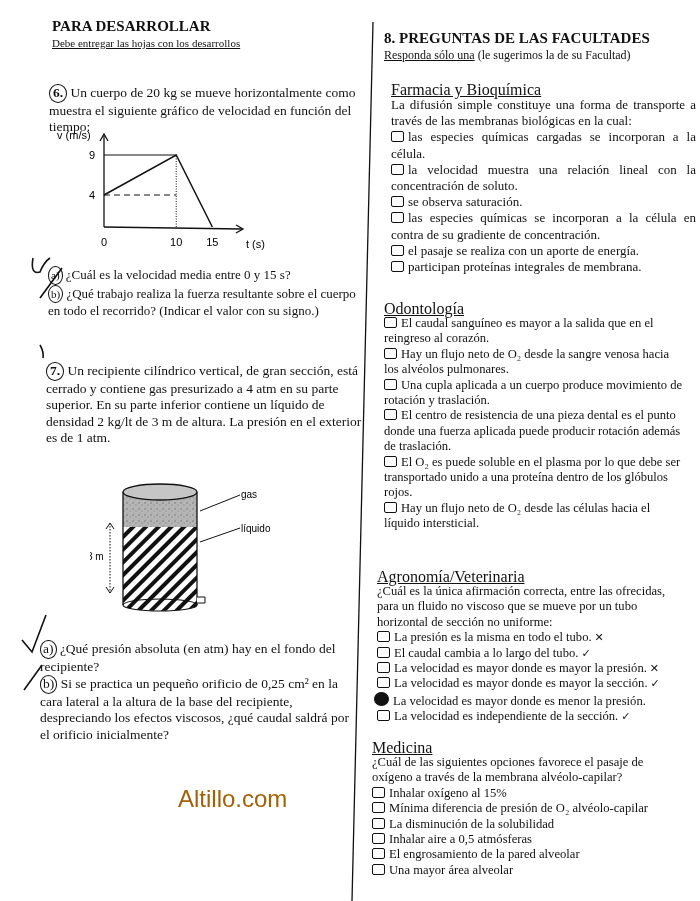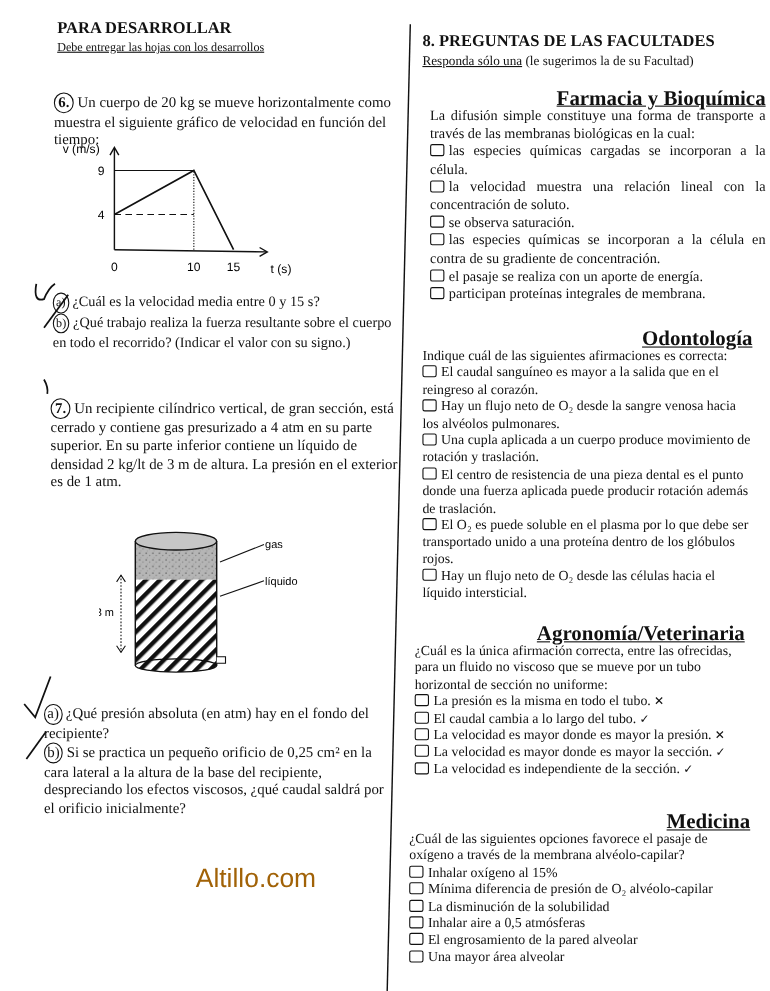--- a/index.html
+++ b/index.html
@@ -4,21 +4,21 @@
 <style>
   html, body { margin:0; padding:0; background:#ffffff; }
   body { width:700px; height:901px; position:relative; overflow:hidden;
          font-family:"Liberation Serif", "DejaVu Serif", serif; color:#111; }
   .abs { position:absolute; }
   .col-left { left:52px; top:18px; width:310px; }
   .col-right { left:384px; top:30px; width:312px; }
   .h-main { font-weight:bold; font-size:15px; line-height:17px; }
   .h-sub { font-size:11px; text-decoration:underline; line-height:17px; }
   .para { font-size:13.5px; line-height:16.5px; }
-  .sec-title { font-weight:bold; font-size:19px; text-decoration:underline; line-height:15px;text-align:right; }
+  .sec-title { font-weight:normal; font-size:16px; text-decoration:underline; line-height:15px; }
   .right-para { font-size:13px; line-height:16.2px; }
   .opt { font-size:12.6px; line-height:15.4px; }
   .box { display:inline-block; width:11px; height:9px; border:1.3px solid #111; border-radius:2px; margin-right:4px; vertical-align:-1px; }
   .box.filled { background:#111; border-radius:50%; width:13px; height:12px; }
   .num-circle { display:inline-block; border:1.5px solid #111; border-radius:50%; padding:0 3px; font-weight:bold; }
   .divider { position:absolute; left:0; top:0; }
   .watermark { font-family:"Liberation Sans", "DejaVu Sans", sans-serif; font-size:24px; color:#a16207; }
   .hand { stroke:#111; fill:none; stroke-width:1.6; }
   .subq { font-size:13px; line-height:16.5px; }
   .just p { text-align:justify; }
@@ -138,36 +138,36 @@
   <p class="right-para"><span class="box"></span><span>las especies químicas cargadas se incorporan a la célula.</span></p>
   <p class="right-para"><span class="box"></span><span>la velocidad muestra una relación lineal con la concentración de soluto.</span></p>
   <p class="right-para"><span class="box"></span><span>se observa saturación.</span></p>
   <p class="right-para"><span class="box"></span><span>las especies químicas se incorporan a la célula en contra de su gradiente de concentración.</span></p>
   <p class="right-para"><span class="box"></span><span>el pasaje se realiza con un aporte de energía.</span></p>
   <p class="right-para"><span class="box"></span><span>participan proteínas integrales de membrana.</span></p>
 </div>
 
 <div class="abs" style="left:384px; top:301px; width:300px;">
   <div class="sec-title">Odontología</div>
-  <p class="opt">Indique cuál de las siguientes afirmaciones es correcta:</p>
   <p class="opt"><span class="box"></span><span>El caudal sanguíneo es mayor a la salida que en el reingreso al corazón.</span></p>
   <p class="opt"><span class="box"></span><span>Hay un flujo neto de O₂ desde la sangre venosa hacia los alvéolos pulmonares.</span></p>
   <p class="opt"><span class="box"></span><span>Una cupla aplicada a un cuerpo produce movimiento de rotación y traslación.</span></p>
   <p class="opt"><span class="box"></span><span>El centro de resistencia de una pieza dental es el punto donde una fuerza aplicada puede producir rotación además de traslación.</span></p>
   <p class="opt"><span class="box"></span><span>El O₂ es puede soluble en el plasma por lo que debe ser transportado unido a una proteína dentro de los glóbulos rojos.</span></p>
   <p class="opt"><span class="box"></span><span>Hay un flujo neto de O₂ desde las células hacia el líquido intersticial.</span></p>
 </div>
 
 <div class="abs" style="left:377px; top:569px; width:300px;">
   <div class="sec-title">Agronomía/Veterinaria</div>
   <p class="opt">¿Cuál es la única afirmación correcta, entre las ofrecidas, para un fluido no viscoso que se mueve por un tubo horizontal de sección no uniforme:</p>
   <p class="opt"><span class="box"></span><span>La presión es la misma en todo el tubo.</span><span class="hmark">✕</span></p>
   <p class="opt"><span class="box"></span><span>El caudal cambia a lo largo del tubo.</span><span class="hmark">✓</span></p>
   <p class="opt"><span class="box"></span><span>La velocidad es mayor donde es mayor la presión.</span><span class="hmark">✕</span></p>
   <p class="opt"><span class="box"></span><span>La velocidad es mayor donde es mayor la sección.</span><span class="hmark">✓</span></p>
+  <p class="opt"><span class="box filled" style="margin-left:-3px;"></span><span>La velocidad es mayor donde es menor la presión.</span></p>
   <p class="opt"><span class="box"></span><span>La velocidad es independiente de la sección.</span><span class="hmark">✓</span></p>
 </div>
 
 <div class="abs" style="left:372px; top:740px; width:310px;">
   <div class="sec-title">Medicina</div>
   <p class="opt">¿Cuál de las siguientes opciones favorece el pasaje de oxígeno a través de la membrana alvéolo-capilar?</p>
   <p class="opt"><span class="box"></span><span>Inhalar oxígeno al 15%</span></p>
   <p class="opt"><span class="box"></span><span>Mínima diferencia de presión de O₂ alvéolo-capilar</span></p>
   <p class="opt"><span class="box"></span><span>La disminución de la solubilidad</span></p>
   <p class="opt"><span class="box"></span><span>Inhalar aire a 0,5 atmósferas</span></p>

